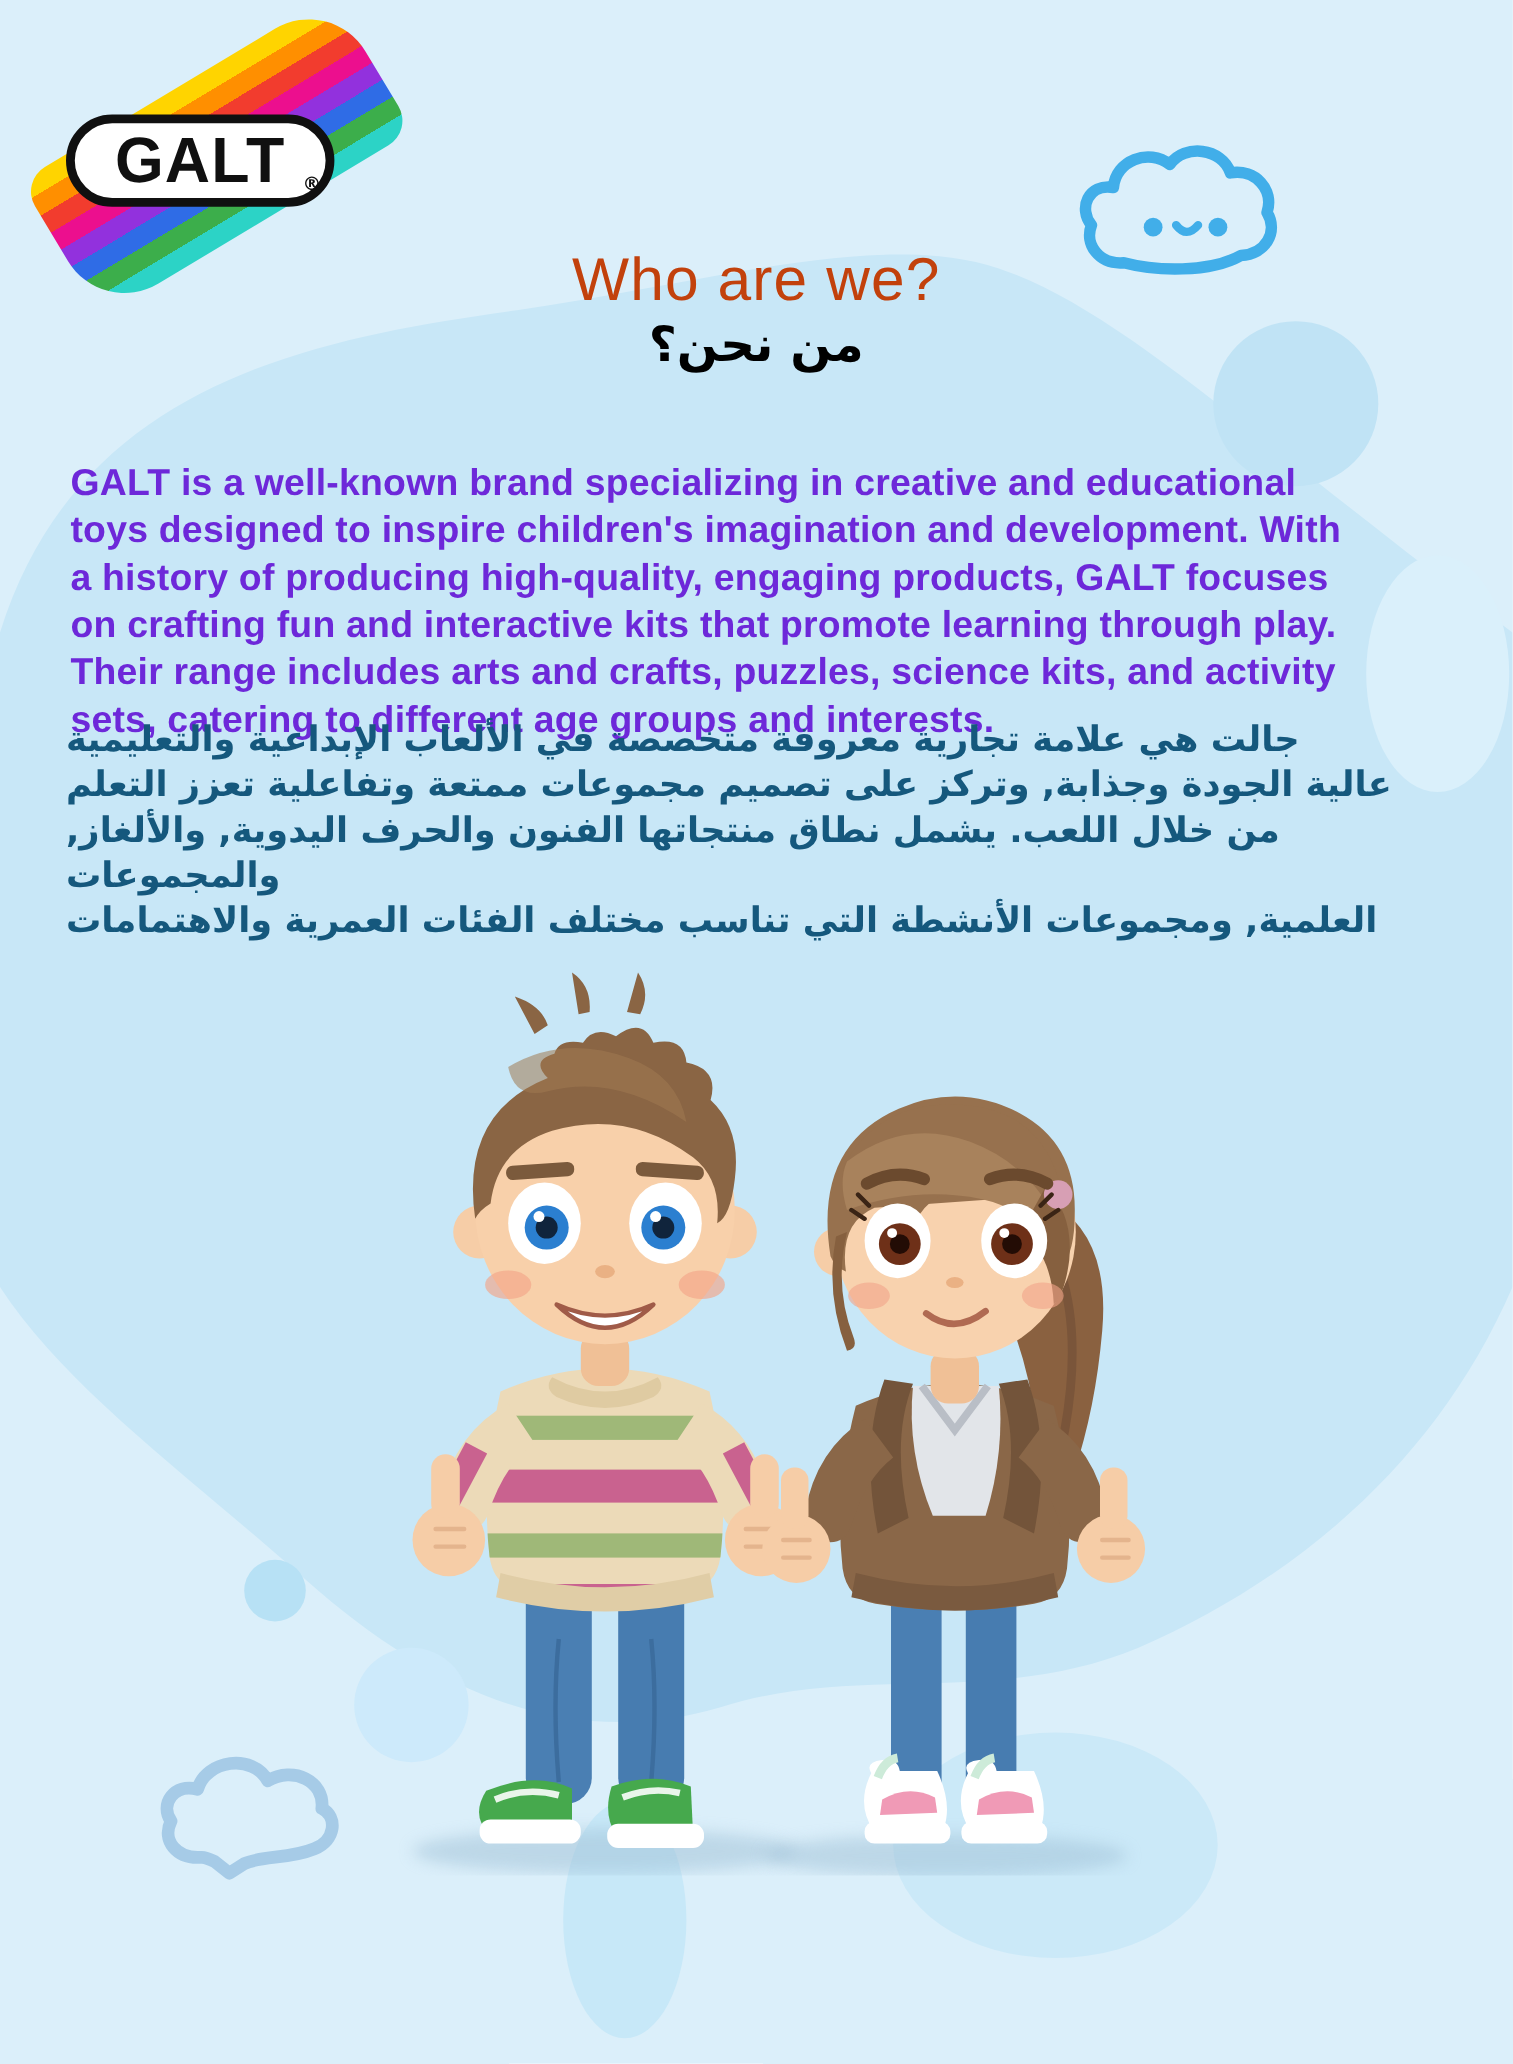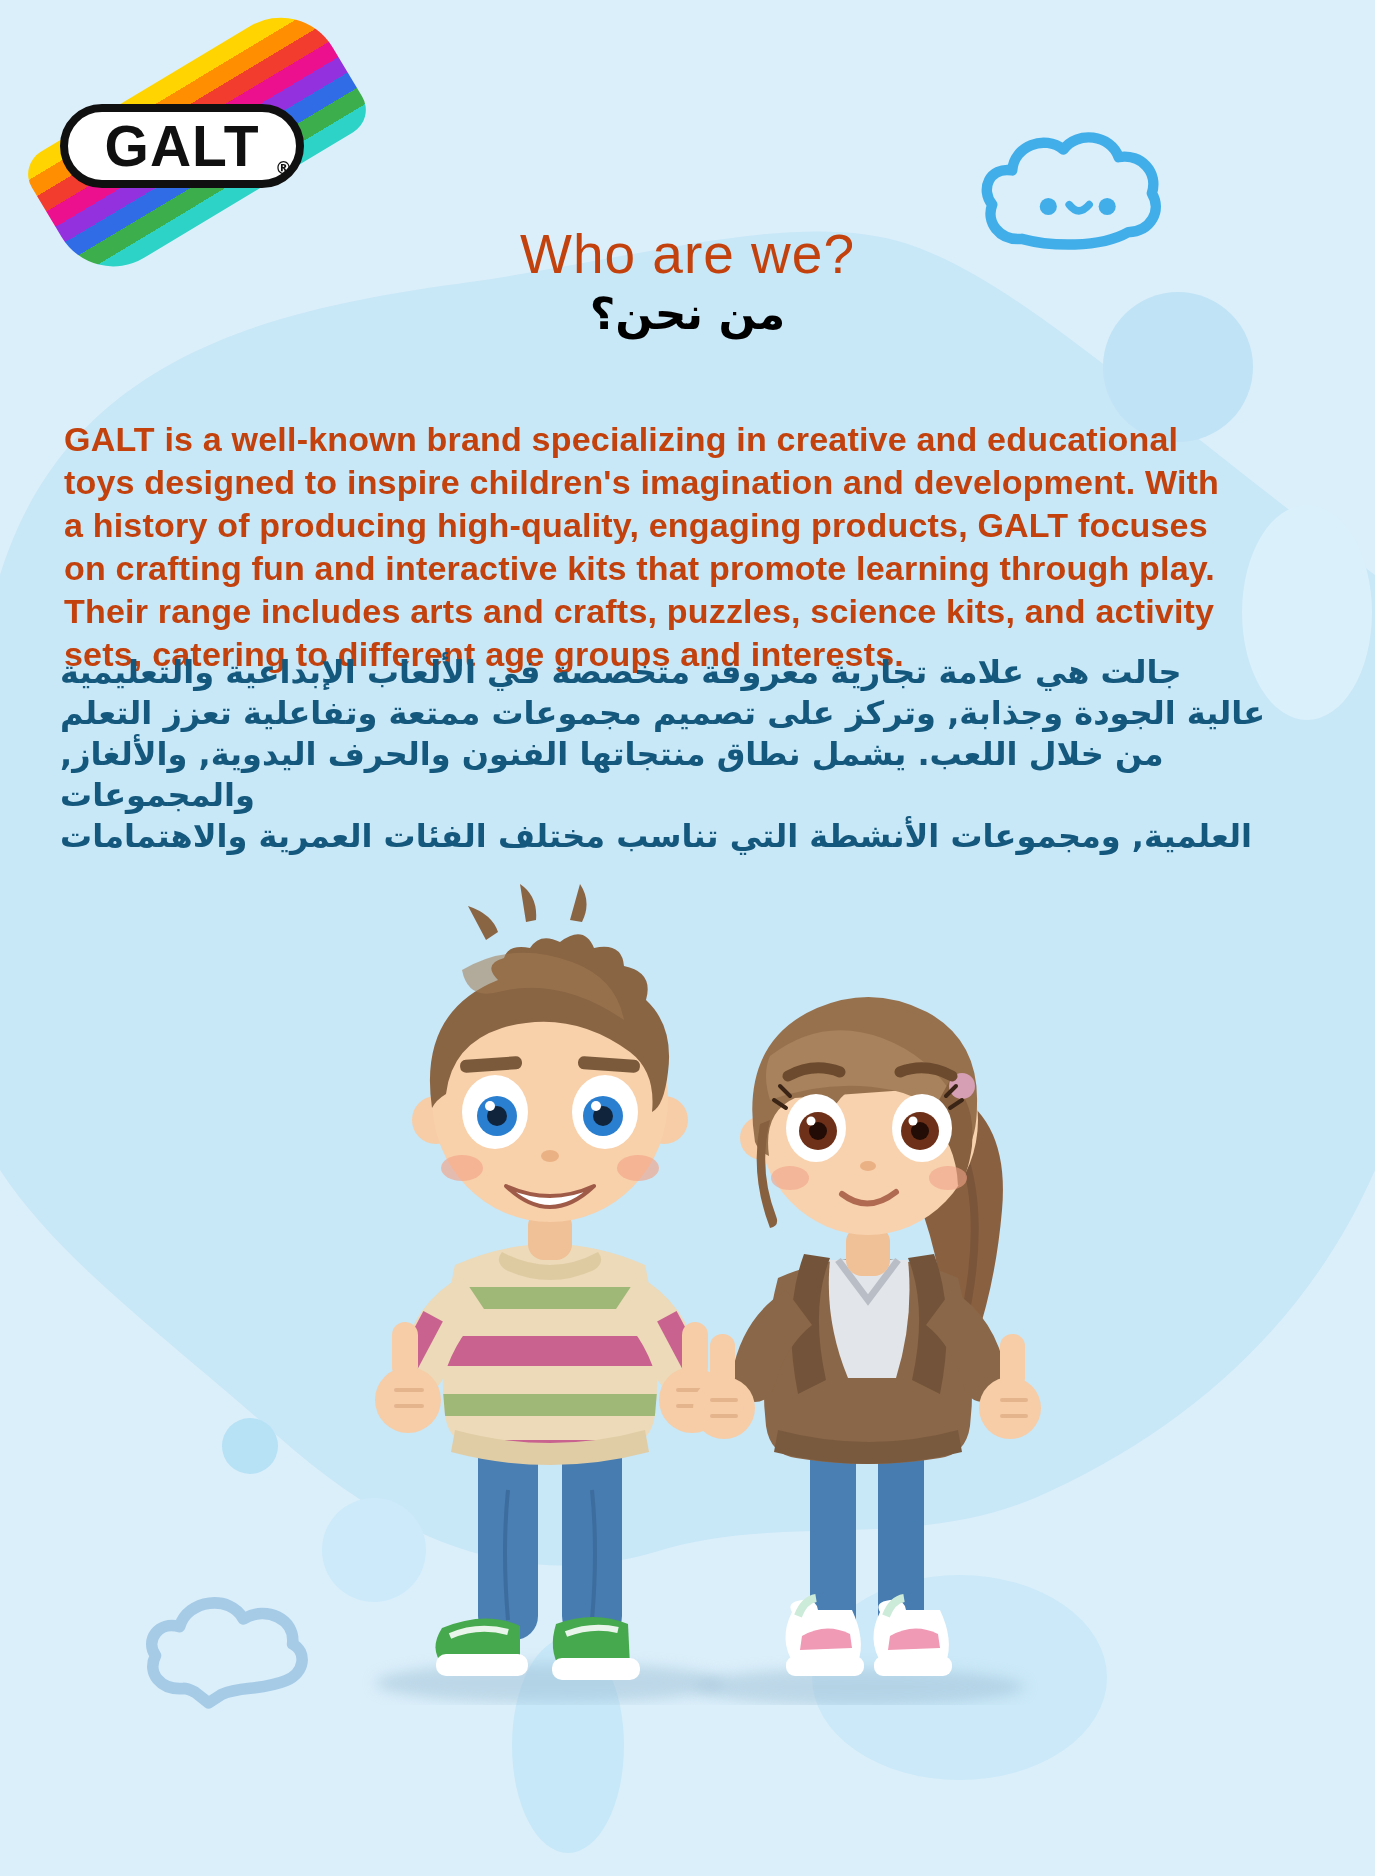--- a/index.html
+++ b/index.html
@@ -58,21 +58,21 @@
     letter-spacing:1px;
   }
   #heading-ar{
     position:absolute;left:0;top:288px;width:1375px;
     text-align:center;color:#000000;font-weight:700;font-size:44px;
     direction:rtl;
   }
   
   #para-en{
     position:absolute;left:64px;top:418px;width:1270px;
-    color:#c2410c;font-size:34px;line-height:43px;font-weight:600;
+    color:#6d28d9;font-size:34px;line-height:43px;font-weight:600;
     font-family:"Liberation Sans","DejaVu Sans",sans-serif;
     letter-spacing:0.2px;text-align:left;
   }
   #para-ar{
     position:absolute;left:60px;top:652px;width:1270px;
     color:#15587d;font-size:32px;line-height:41px;font-weight:700;
     direction:rtl;text-align:left;
   }
   
   #kids{position:absolute;left:250px;top:790px;width:880px;height:915px;}

